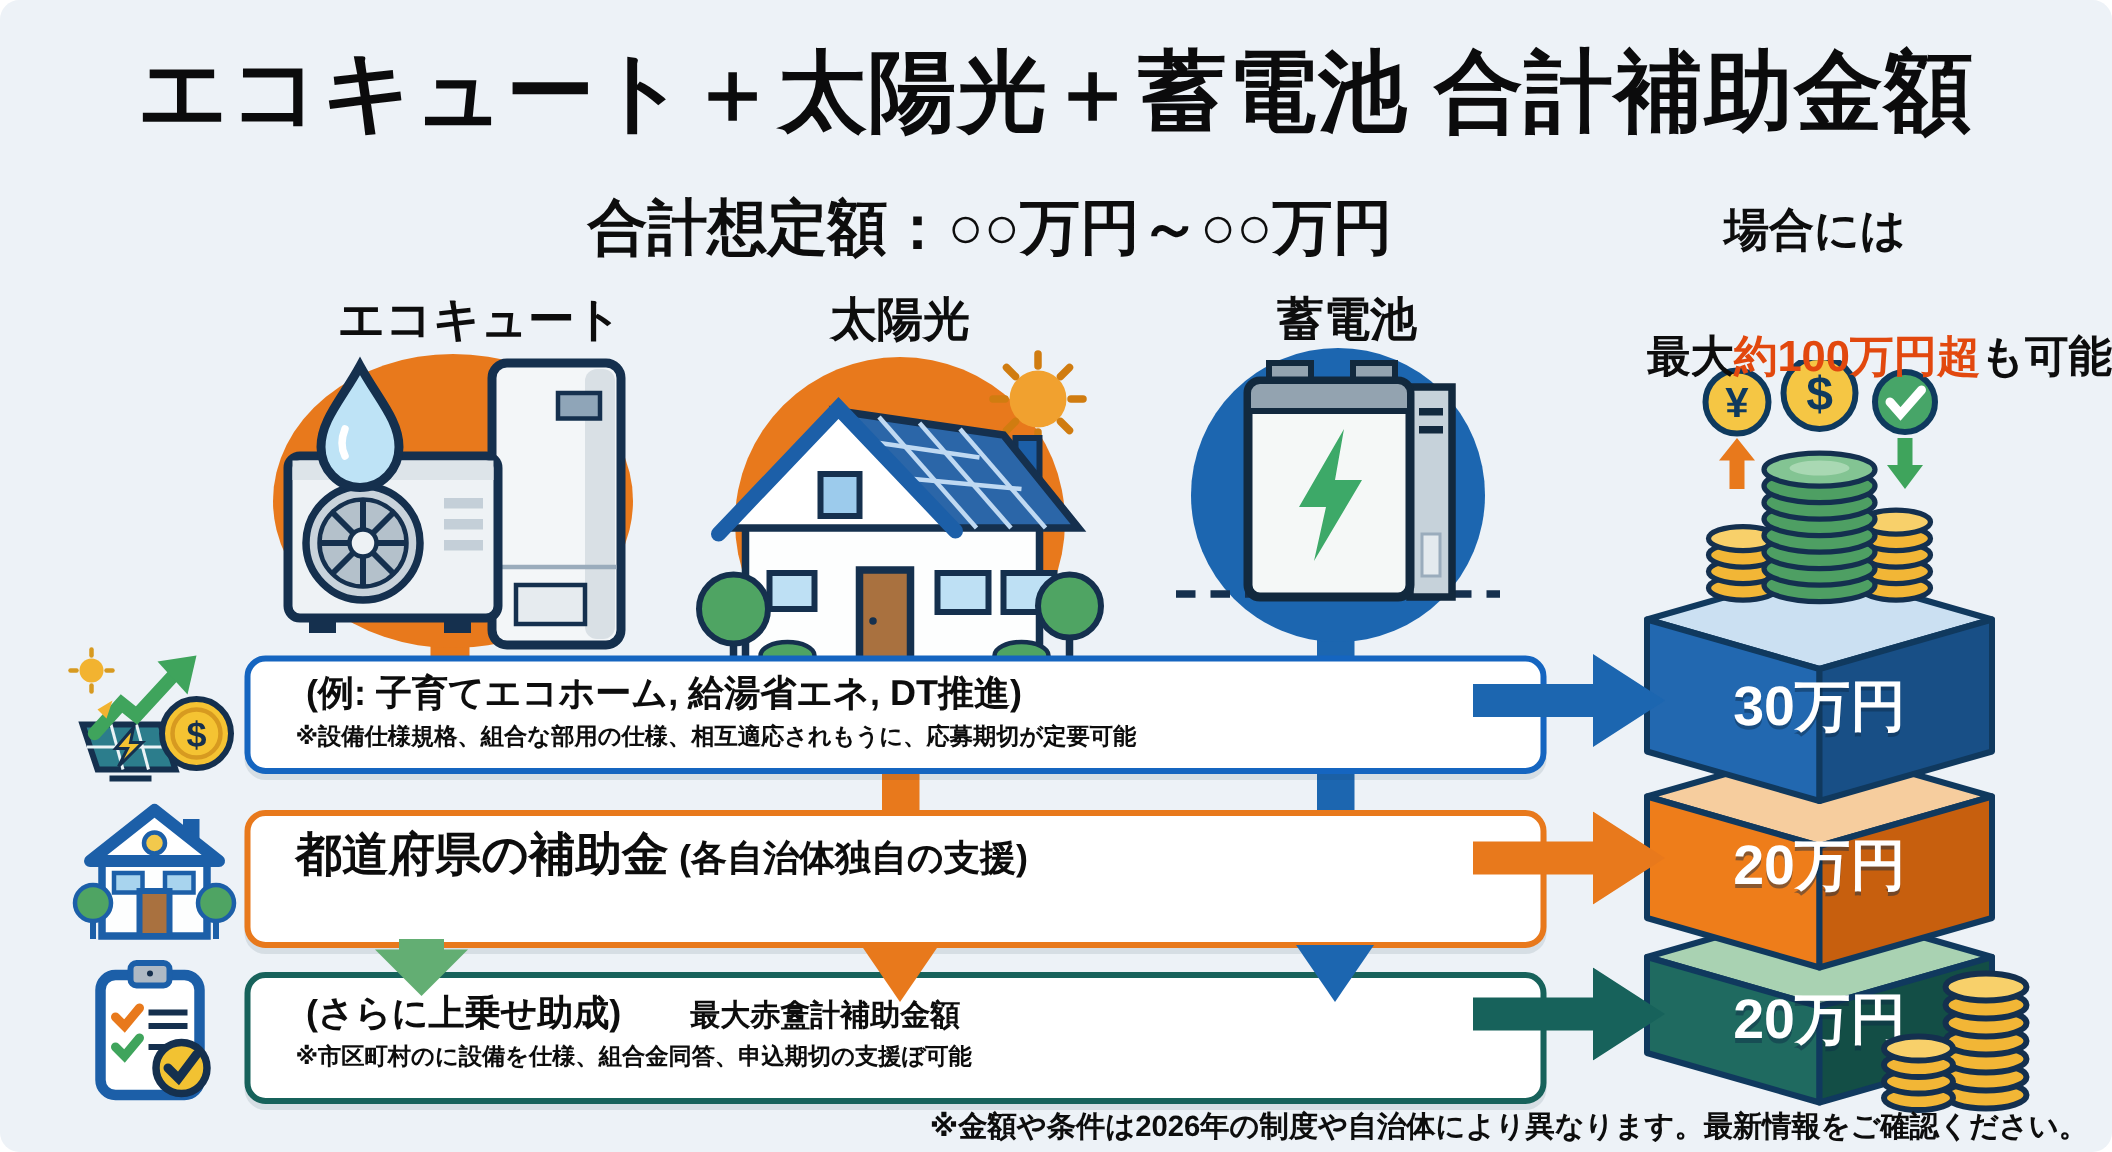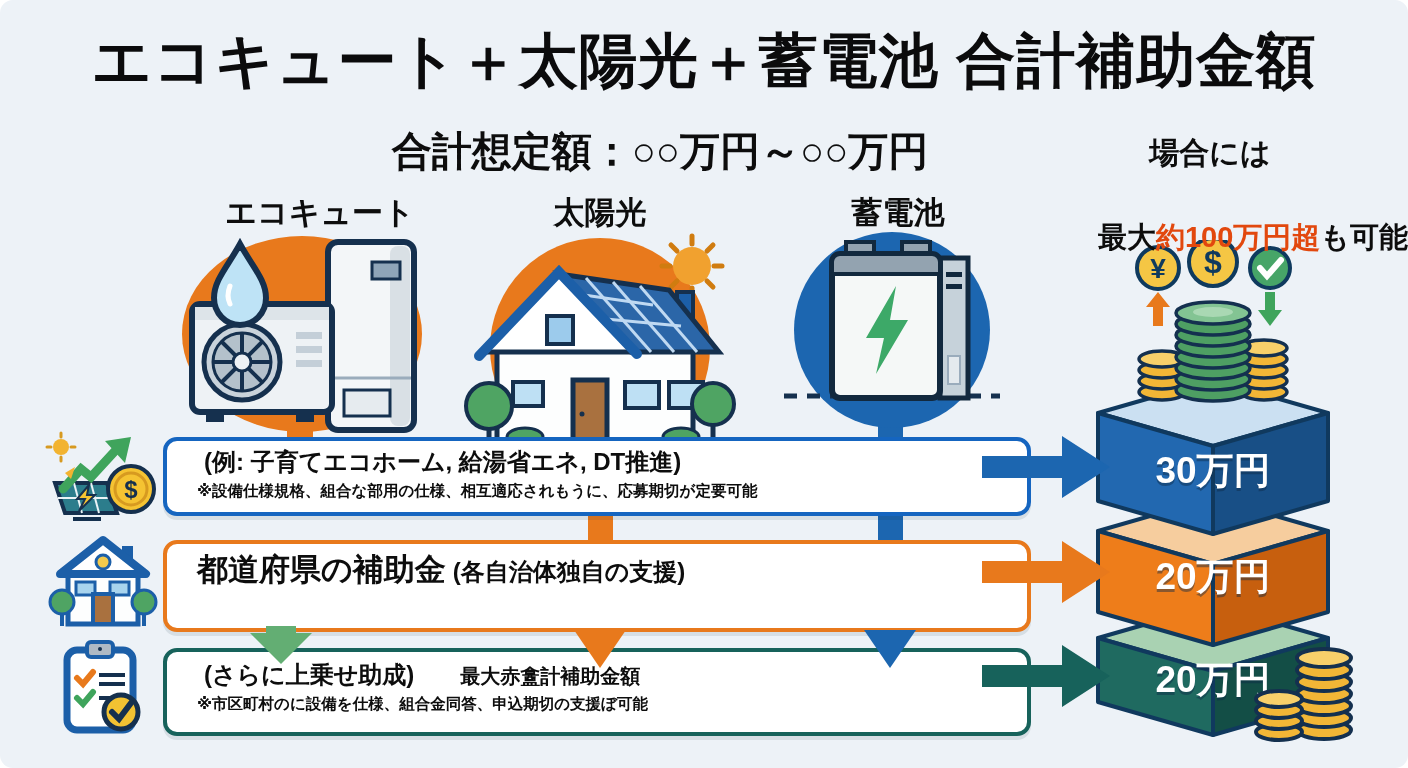--- a/index.html
+++ b/index.html
@@ -331,14 +331,15 @@
       <ellipse cx="72" cy="26" rx="27" ry="9" fill="#f8d06a"></ellipse>
     </g>
     <g stroke="#14304f" stroke-width="4">
       <ellipse cx="27" cy="100" rx="23" ry="8" fill="#f2b636"></ellipse>
       <ellipse cx="27" cy="89" rx="23" ry="8" fill="#f2b636"></ellipse>
       <ellipse cx="27" cy="78" rx="23" ry="8" fill="#f2b636"></ellipse>
       <ellipse cx="27" cy="67" rx="23" ry="8" fill="#f8d06a"></ellipse>
     </g>
   </svg>
 
+  <div class="abs disclaimer">※金額や条件は2026年の制度や自治体により異なります。最新情報をご確認ください。</div>
 
 </div>
 
 </body></html>

